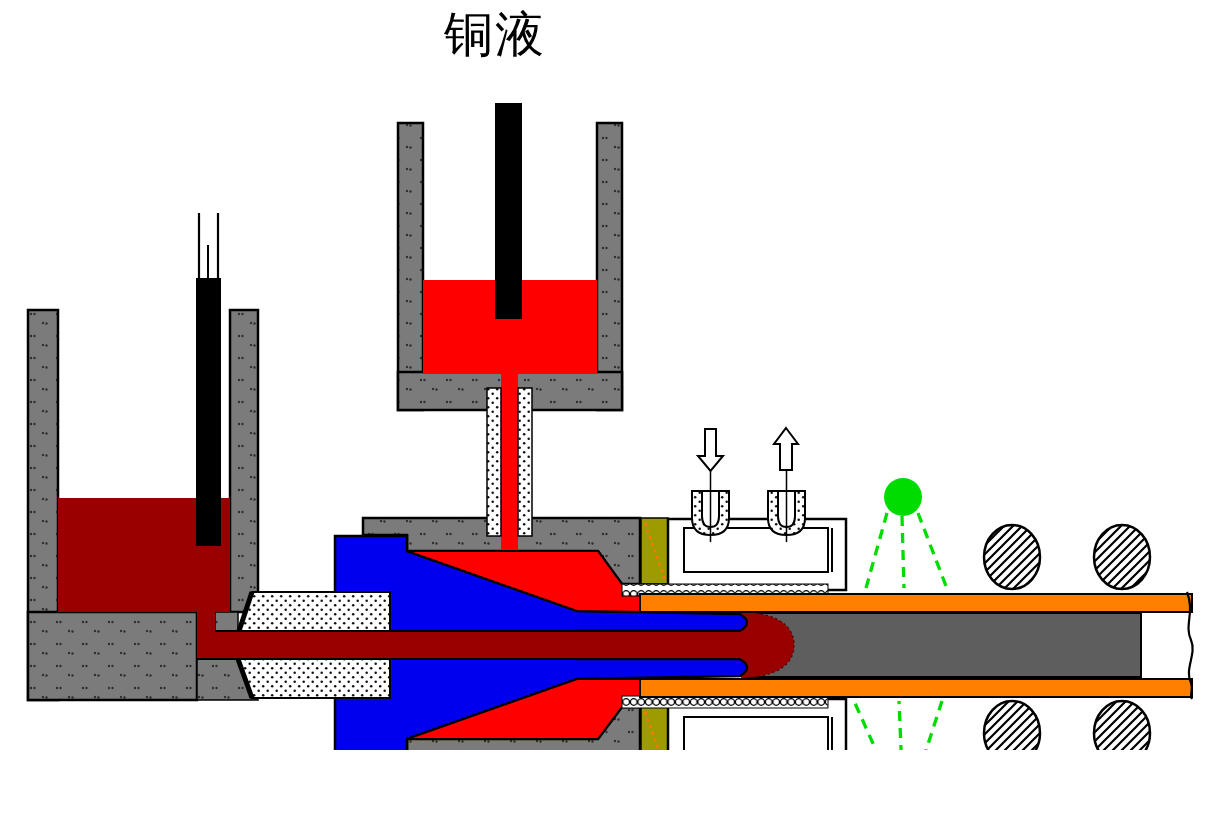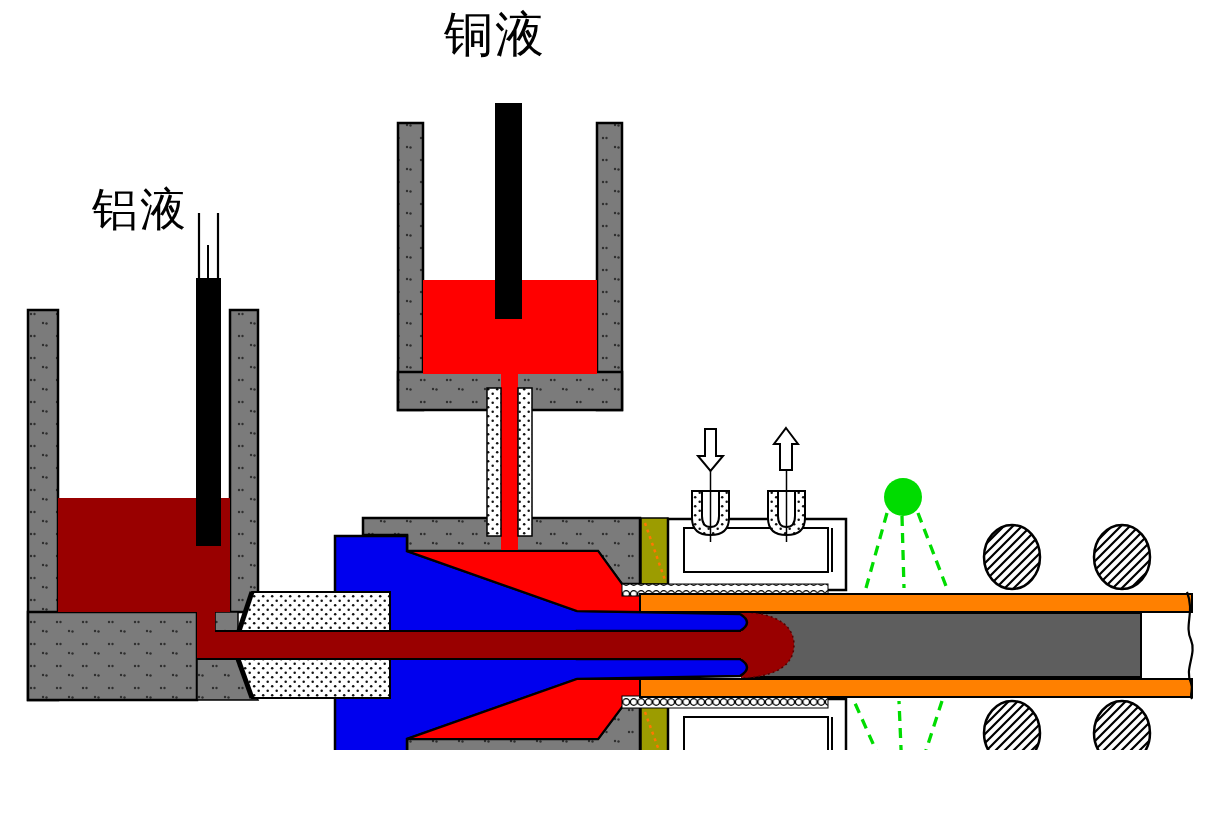--- a/index.html
+++ b/index.html
@@ -122,15 +122,14 @@
   <circle cx="903" cy="497" r="19" fill="#00DC00"></circle>
   <circle cx="903" cy="791" r="19" fill="#00DC00"></circle>
 
   <ellipse cx="1012" cy="557" rx="28" ry="32" fill="url(#hatch)" stroke="#000" stroke-width="2.5"></ellipse>
   <ellipse cx="1122" cy="557" rx="28" ry="32" fill="url(#hatch)" stroke="#000" stroke-width="2.5"></ellipse>
   <ellipse cx="1012" cy="733" rx="28" ry="32" fill="url(#hatch)" stroke="#000" stroke-width="2.5"></ellipse>
   <ellipse cx="1122" cy="733" rx="28" ry="32" fill="url(#hatch)" stroke="#000" stroke-width="2.5"></ellipse>
 </svg>
 
 <div class="lbl" id="lbl-copper">铜液</div>
-<div class="lbl" id="lbl-aluminum">铝液</div>
 
 </div>
 
 </body></html>

